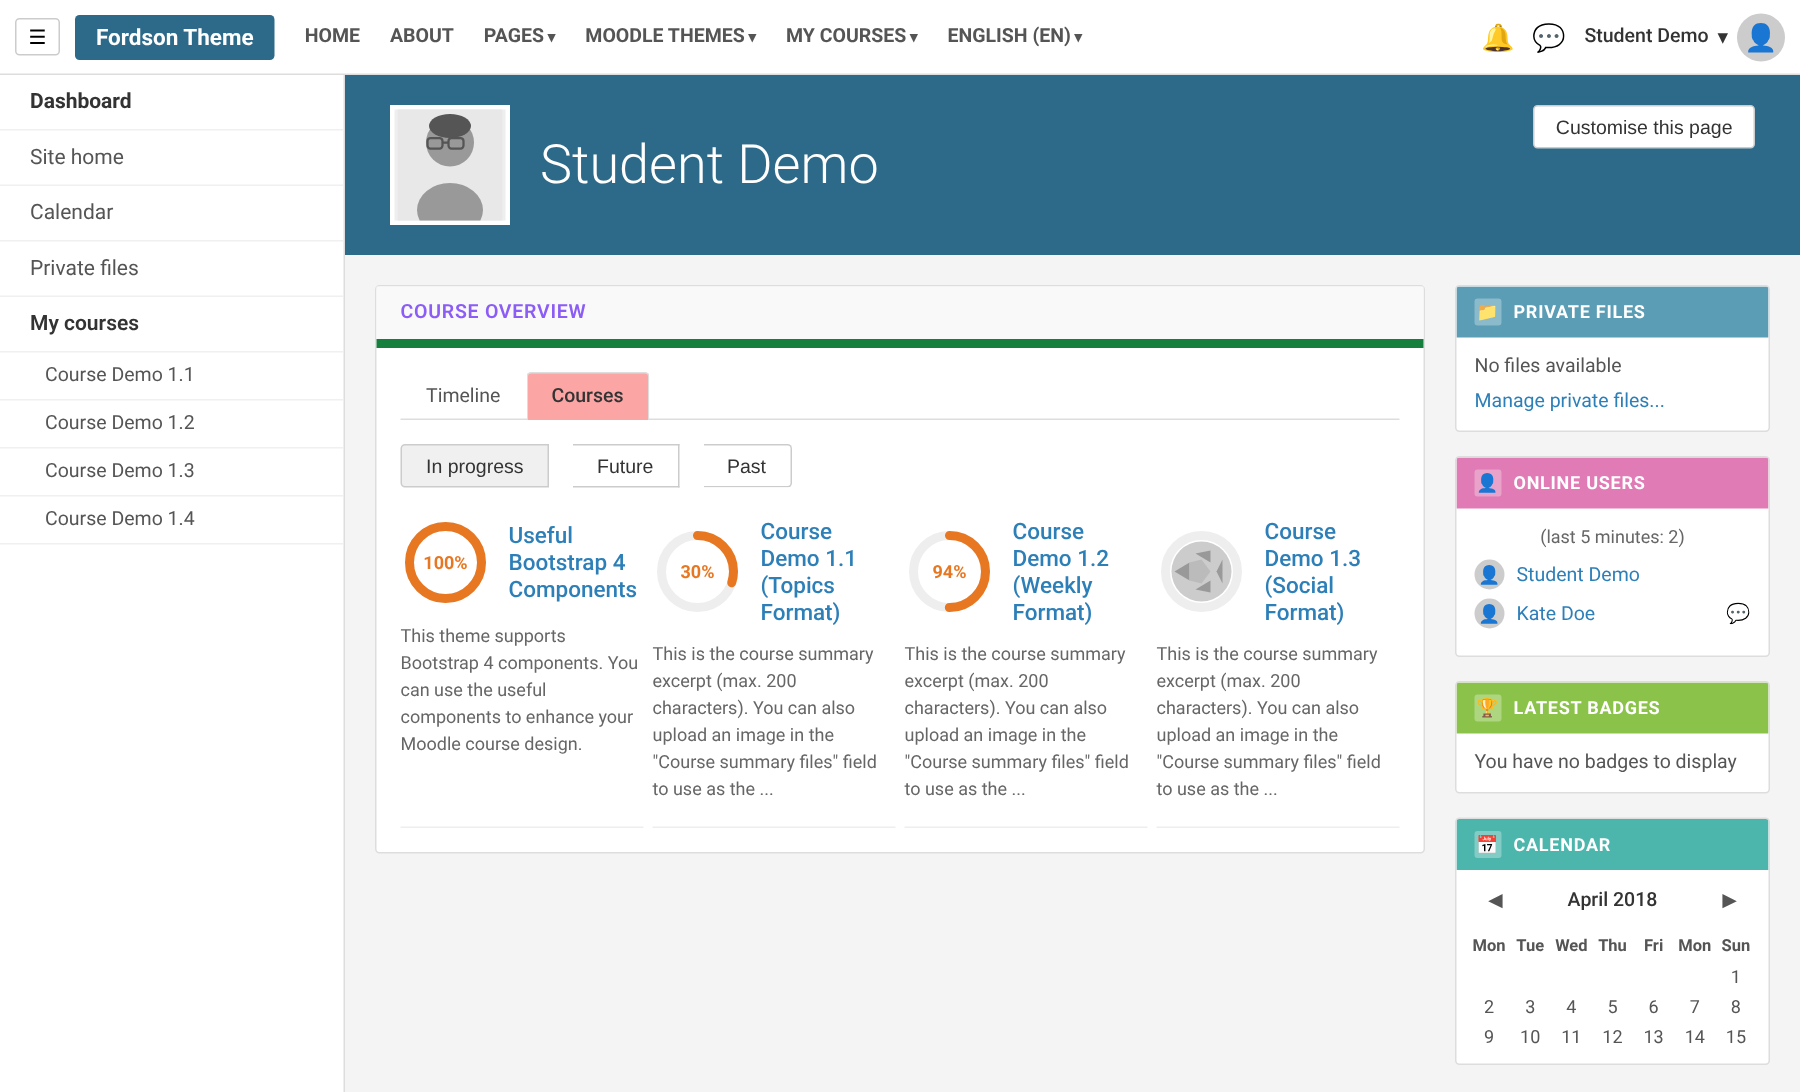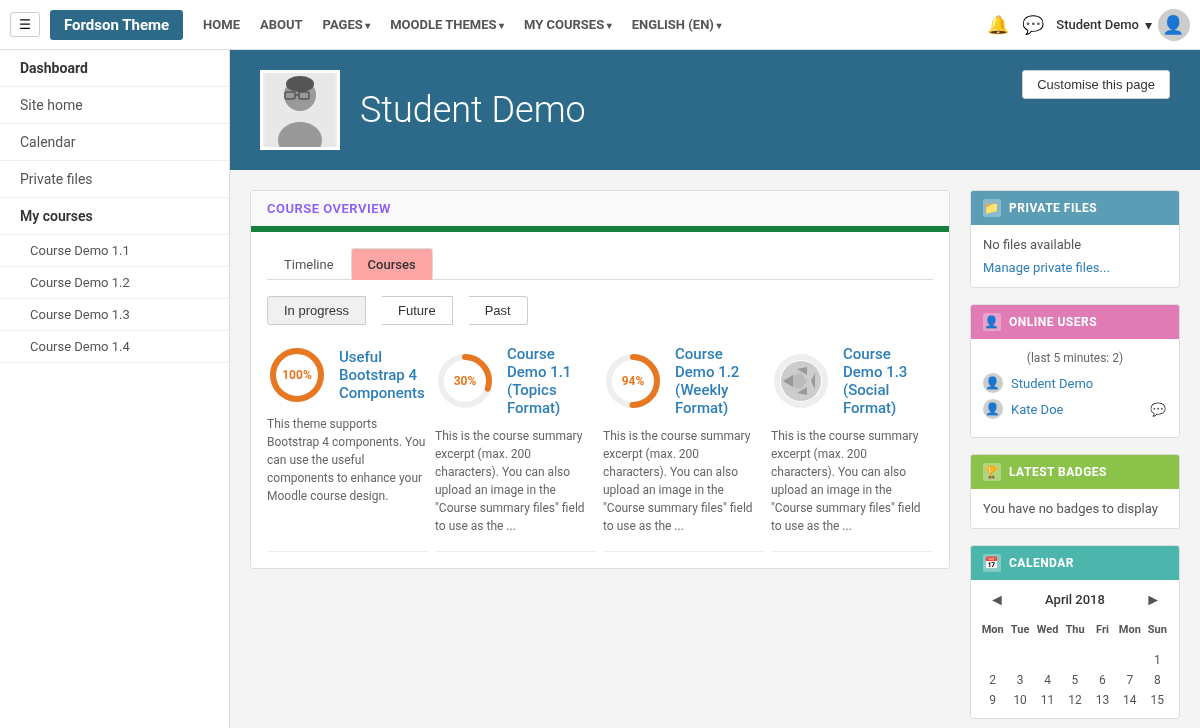--- a/index.html
+++ b/index.html
@@ -82,21 +82,21 @@
     
     .online-user { display: flex; align-items: center; gap: 8px; margin-bottom: 6px; }
     .online-user-avatar { width: 20px; height: 20px; border-radius: 50%; background: #ccc; display: flex; align-items: center; justify-content: center; font-size: 12px; overflow: hidden; }
     .online-user-name { color: #2d7fb8; font-size: 13px; cursor: pointer; }
     .online-count { text-align: center; font-size: 12px; color: #666; margin-bottom: 8px; }
 
     
     .calendar-header { display: flex; align-items: center; justify-content: space-between; padding: 8px 12px; font-size: 13px; font-weight: 500; }
     .cal-nav { cursor: pointer; color: #555; font-size: 16px; padding: 2px 6px; }
     .calendar-grid { padding: 4px 8px 8px; }
-    .cal-days-header { display: grid; grid-template-columns: repeat(7, 1fr); text-align: center; font-size: 11px; font-weight: bold; color: #555; margin-bottom: 14px; }
+    .cal-days-header { display: grid; grid-template-columns: repeat(7, 1fr); text-align: center; font-size: 11px; font-weight: bold; color: #555; margin-bottom: 4px; }
     .cal-days { display: grid; grid-template-columns: repeat(7, 1fr); text-align: center; }
     .cal-day { padding: 3px 2px; font-size: 12px; color: #555; cursor: pointer; border-radius: 2px; }
     .cal-day.empty { color: transparent; cursor: default; }
 
     
     .bh-icon { width: 18px; height: 18px; display: inline-flex; align-items: center; justify-content: center; background: rgba(255,255,255,0.3); border-radius: 2px; font-size: 12px; }
   </style>
 </head>
 <body>
 

